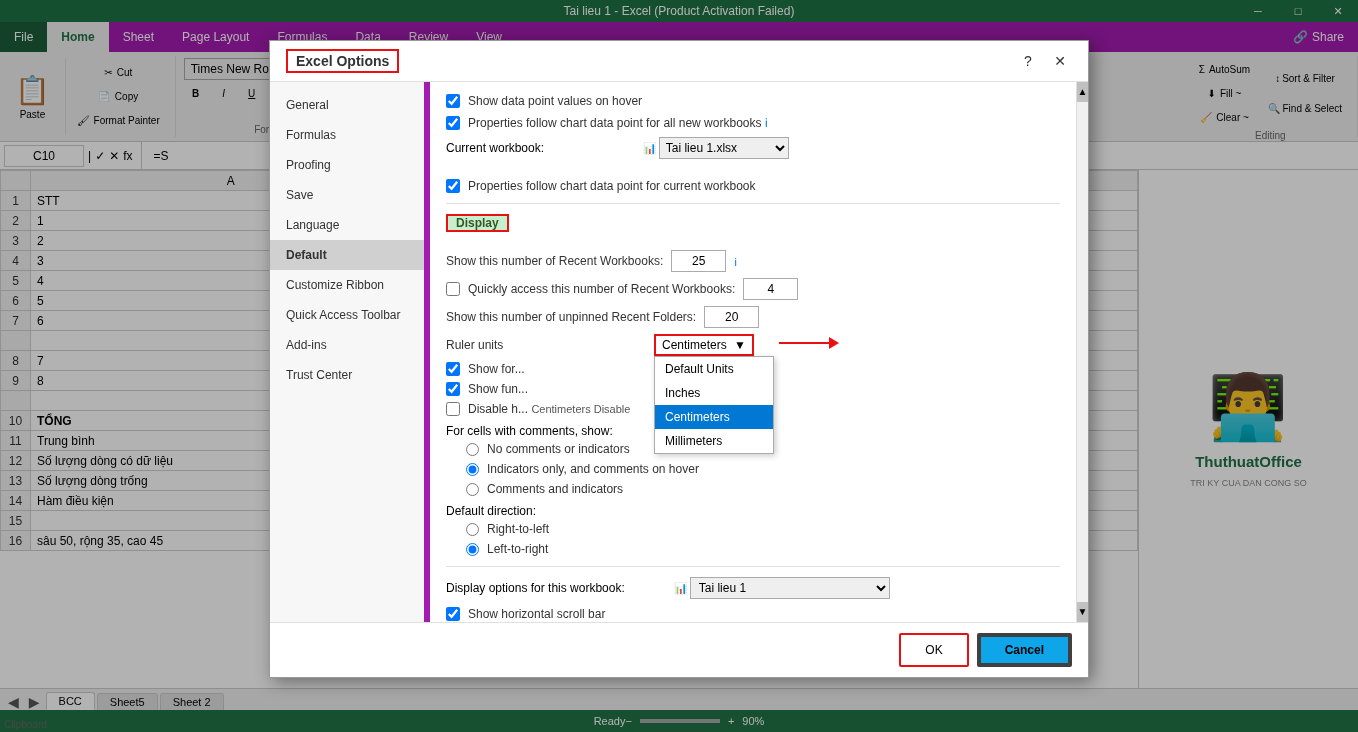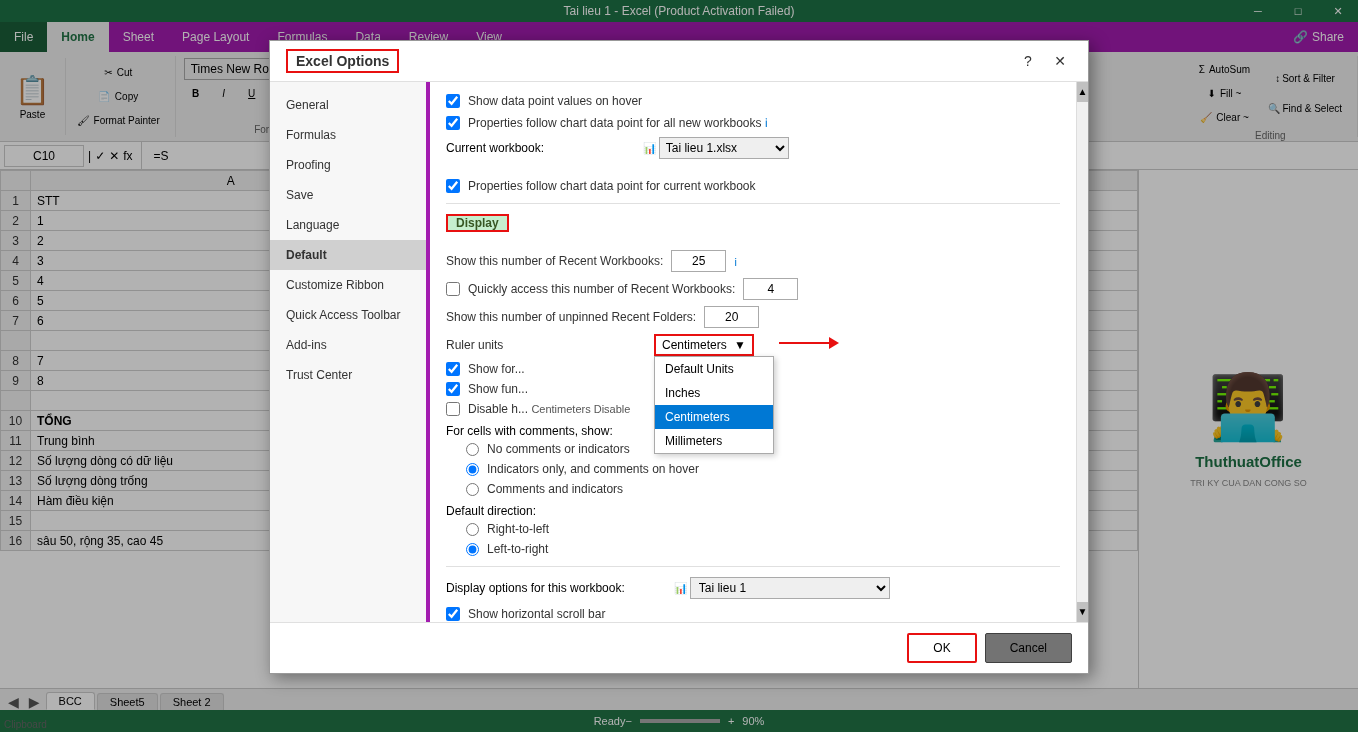--- a/index.html
+++ b/index.html
@@ -52,26 +52,26 @@
     .side-panel-logo { color: #1e7145; font-size: 14px; font-weight: bold; text-align: center; }
 
     
     .dialog-overlay { position: absolute; top: 0; left: 0; width: 100%; height: 100%; background: rgba(0,0,0,0.3); z-index: 100; display: flex; align-items: flex-start; justify-content: center; padding-top: 40px; }
     .dialog { background: white; width: 820px; border: 1px solid #999; box-shadow: 4px 4px 16px rgba(0,0,0,0.4); display: flex; flex-direction: column; }
     .dialog-title-bar { background: white; border-bottom: 1px solid #e0e0e0; padding: 8px 16px; display: flex; align-items: center; justify-content: space-between; }
     .dialog-title { font-size: 14px; font-weight: 600; color: #333; }
     .dialog-title-actions { display: flex; gap: 8px; align-items: center; }
     .dialog-title-btn { width: 24px; height: 24px; border: none; background: none; cursor: pointer; font-size: 14px; display: flex; align-items: center; justify-content: center; color: #333; }
     .dialog-body { display: flex; flex: 1; }
-    .dialog-sidebar { width: 160px; background: #f7f7f7; border-right: 4px solid #a21caf; padding: 8px 0; }
+    .dialog-sidebar { width: 160px; background: #f7f7f7; border-right: 6px solid #a21caf; padding: 8px 0; }
     .dialog-sidebar-item { padding: 8px 16px; cursor: pointer; font-size: 12px; color: #333; }
     .dialog-sidebar-item.active { background: #d0d0d0; font-weight: 600; }
     .dialog-main { flex: 1; padding: 12px 16px; overflow-y: auto; max-height: 540px; }
     .dialog-footer { border-top: 1px solid #e0e0e0; padding: 10px 16px; display: flex; justify-content: flex-end; gap: 8px; background: white; }
-    .dialog-btn { padding: 6px 24px; border: 1px solid #404040; background: #737373; cursor: pointer; font-size: 12px; border-radius: 2px; }
+    .dialog-btn { padding: 6px 24px; border: 4px solid #404040; background: #0ea5e9; cursor: pointer; font-size: 12px; border-radius: 2px; font-weight: bold; }
     .dialog-btn.primary { background: white; border: 2px solid #e81010; font-weight: 500; }
 
     
     .section-header { background: #c6efce; border: 1px solid #70ad47; padding: 0 8px; font-size: 12px; font-weight: 600; color: #375623; margin-bottom: 8px; display: inline-block; }
     .option-row { display: flex; align-items: center; gap: 8px; margin-bottom: 6px; }
     .option-row input[type=checkbox] { width: 14px; height: 14px; }
     .option-row label { font-size: 12px; color: #333; }
     .option-label { font-size: 12px; color: #333; min-width: 200px; }
     .number-input { width: 55px; height: 22px; border: 1px solid #aaa; padding: 0 8px; font-size: 12px; text-align: center; }
     .select-input { height: 22px; border: 1px solid #aaa; padding: 0 2px; font-size: 12px; min-width: 120px; }

